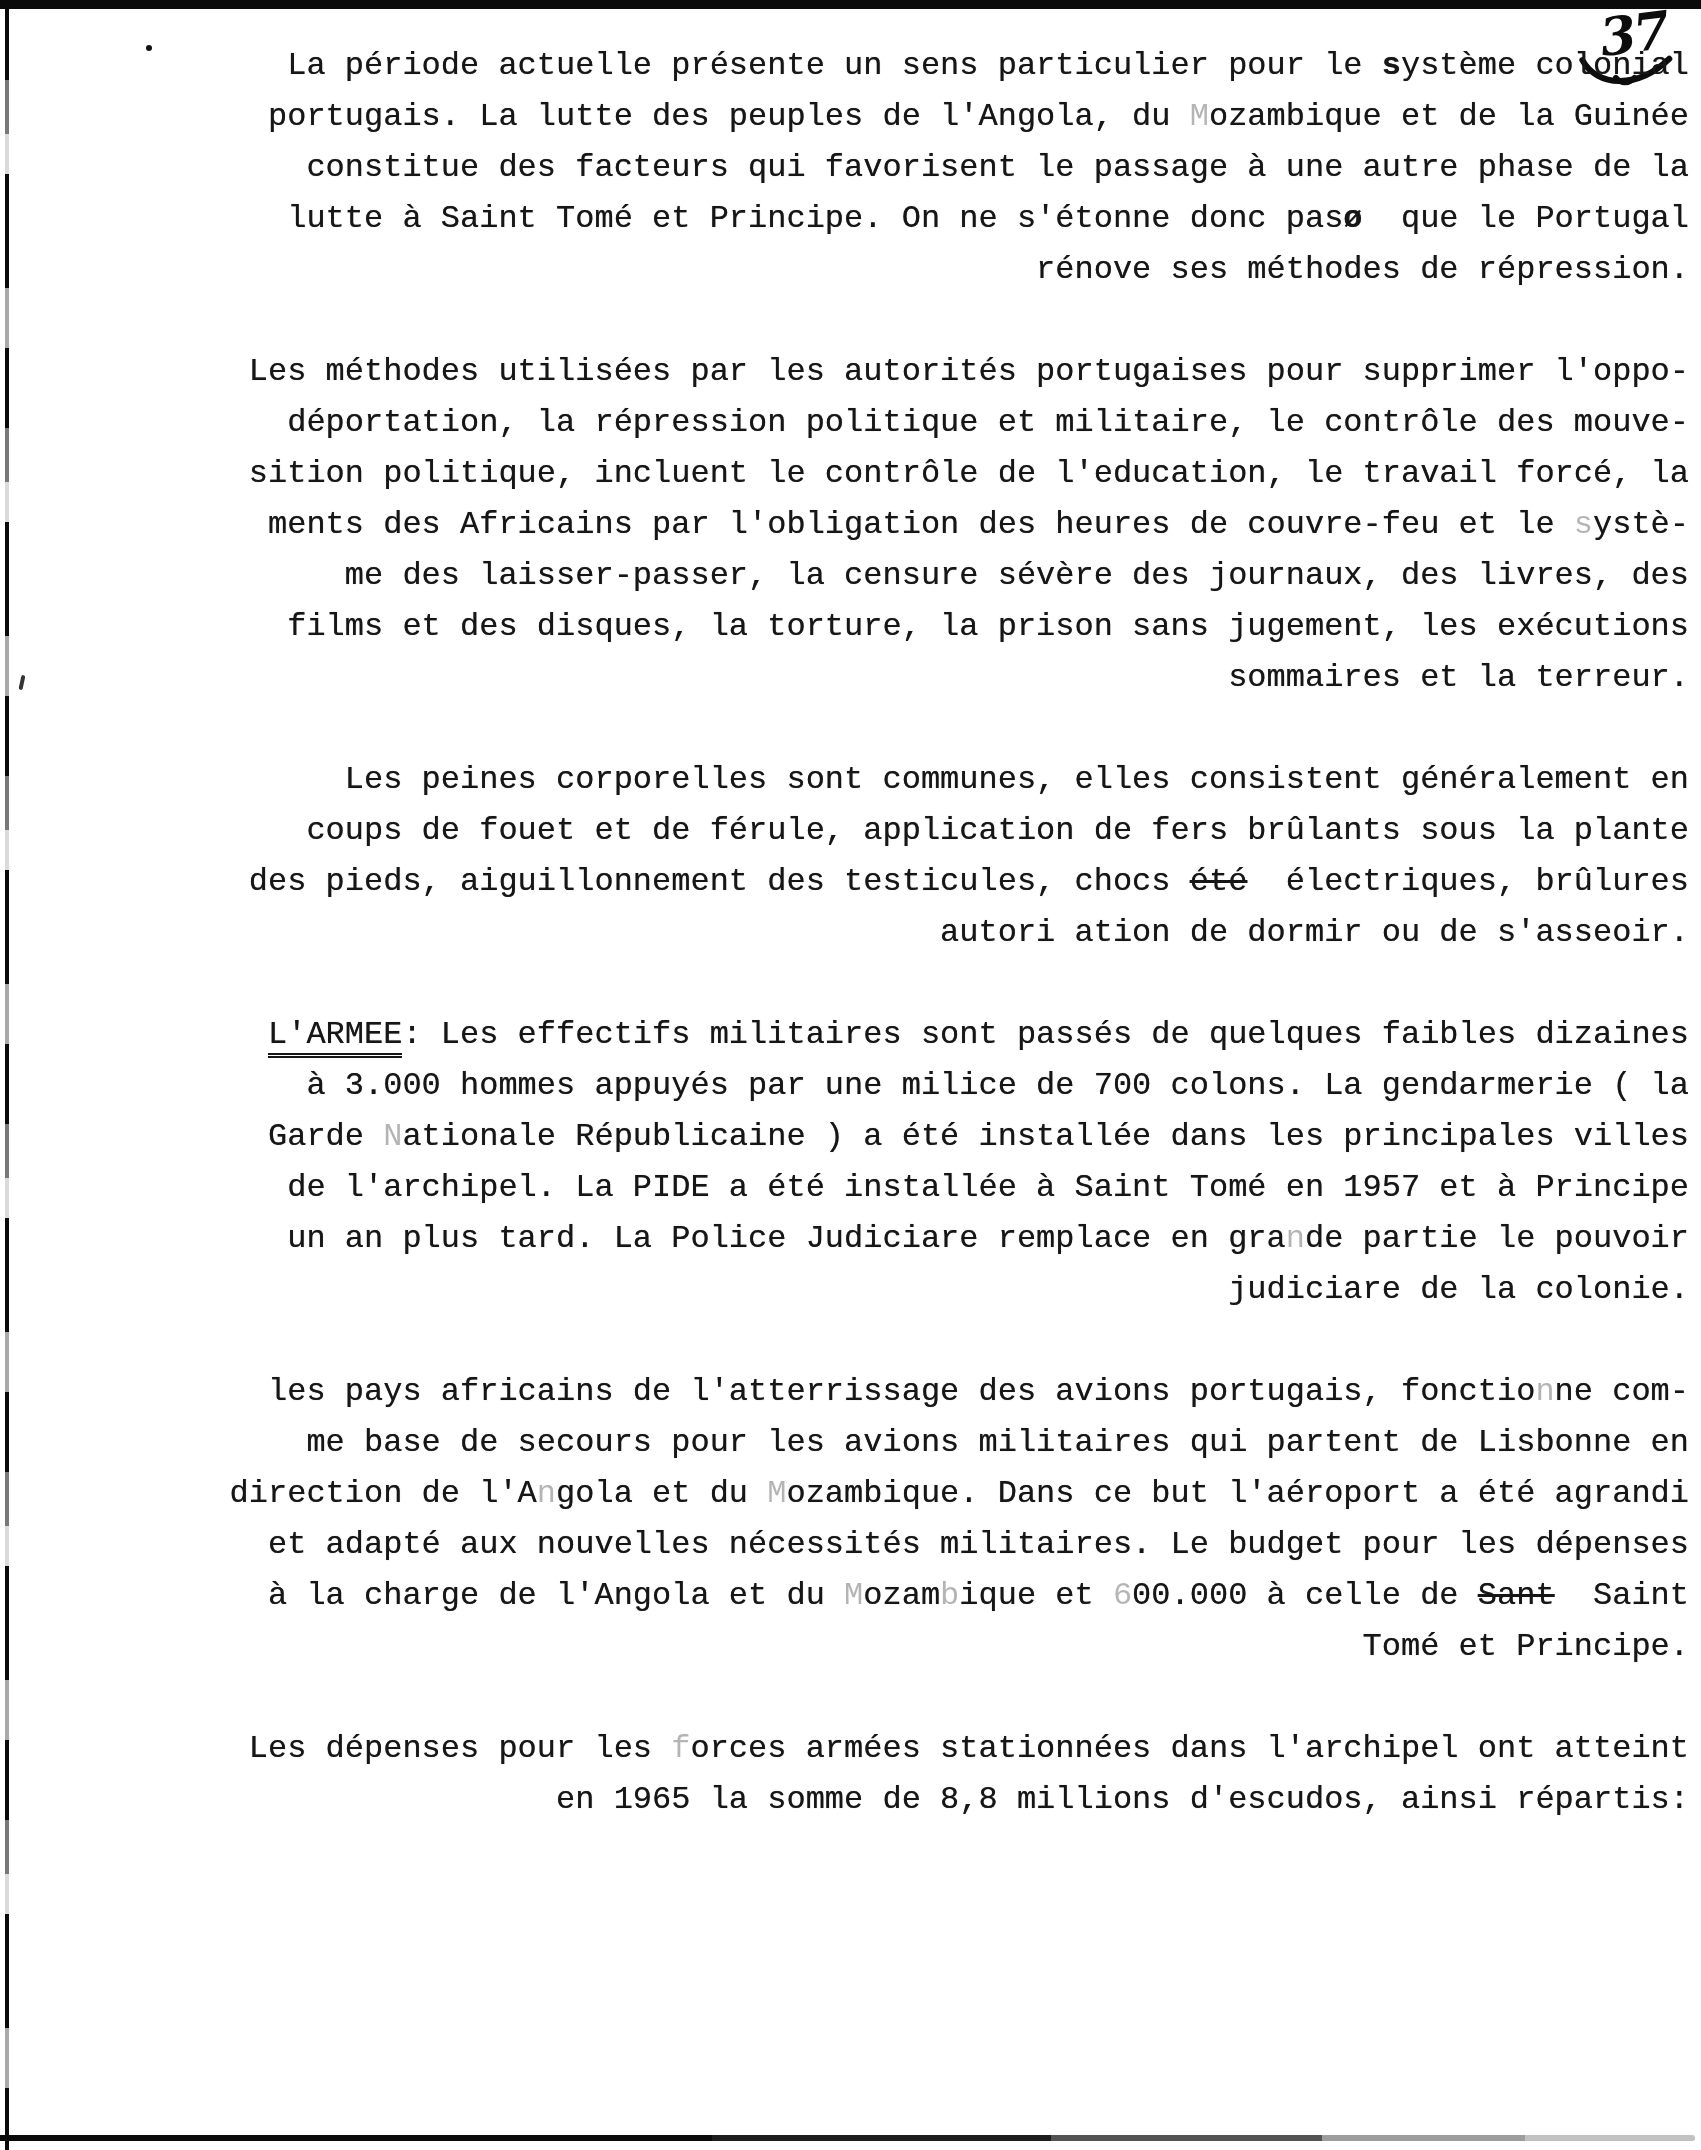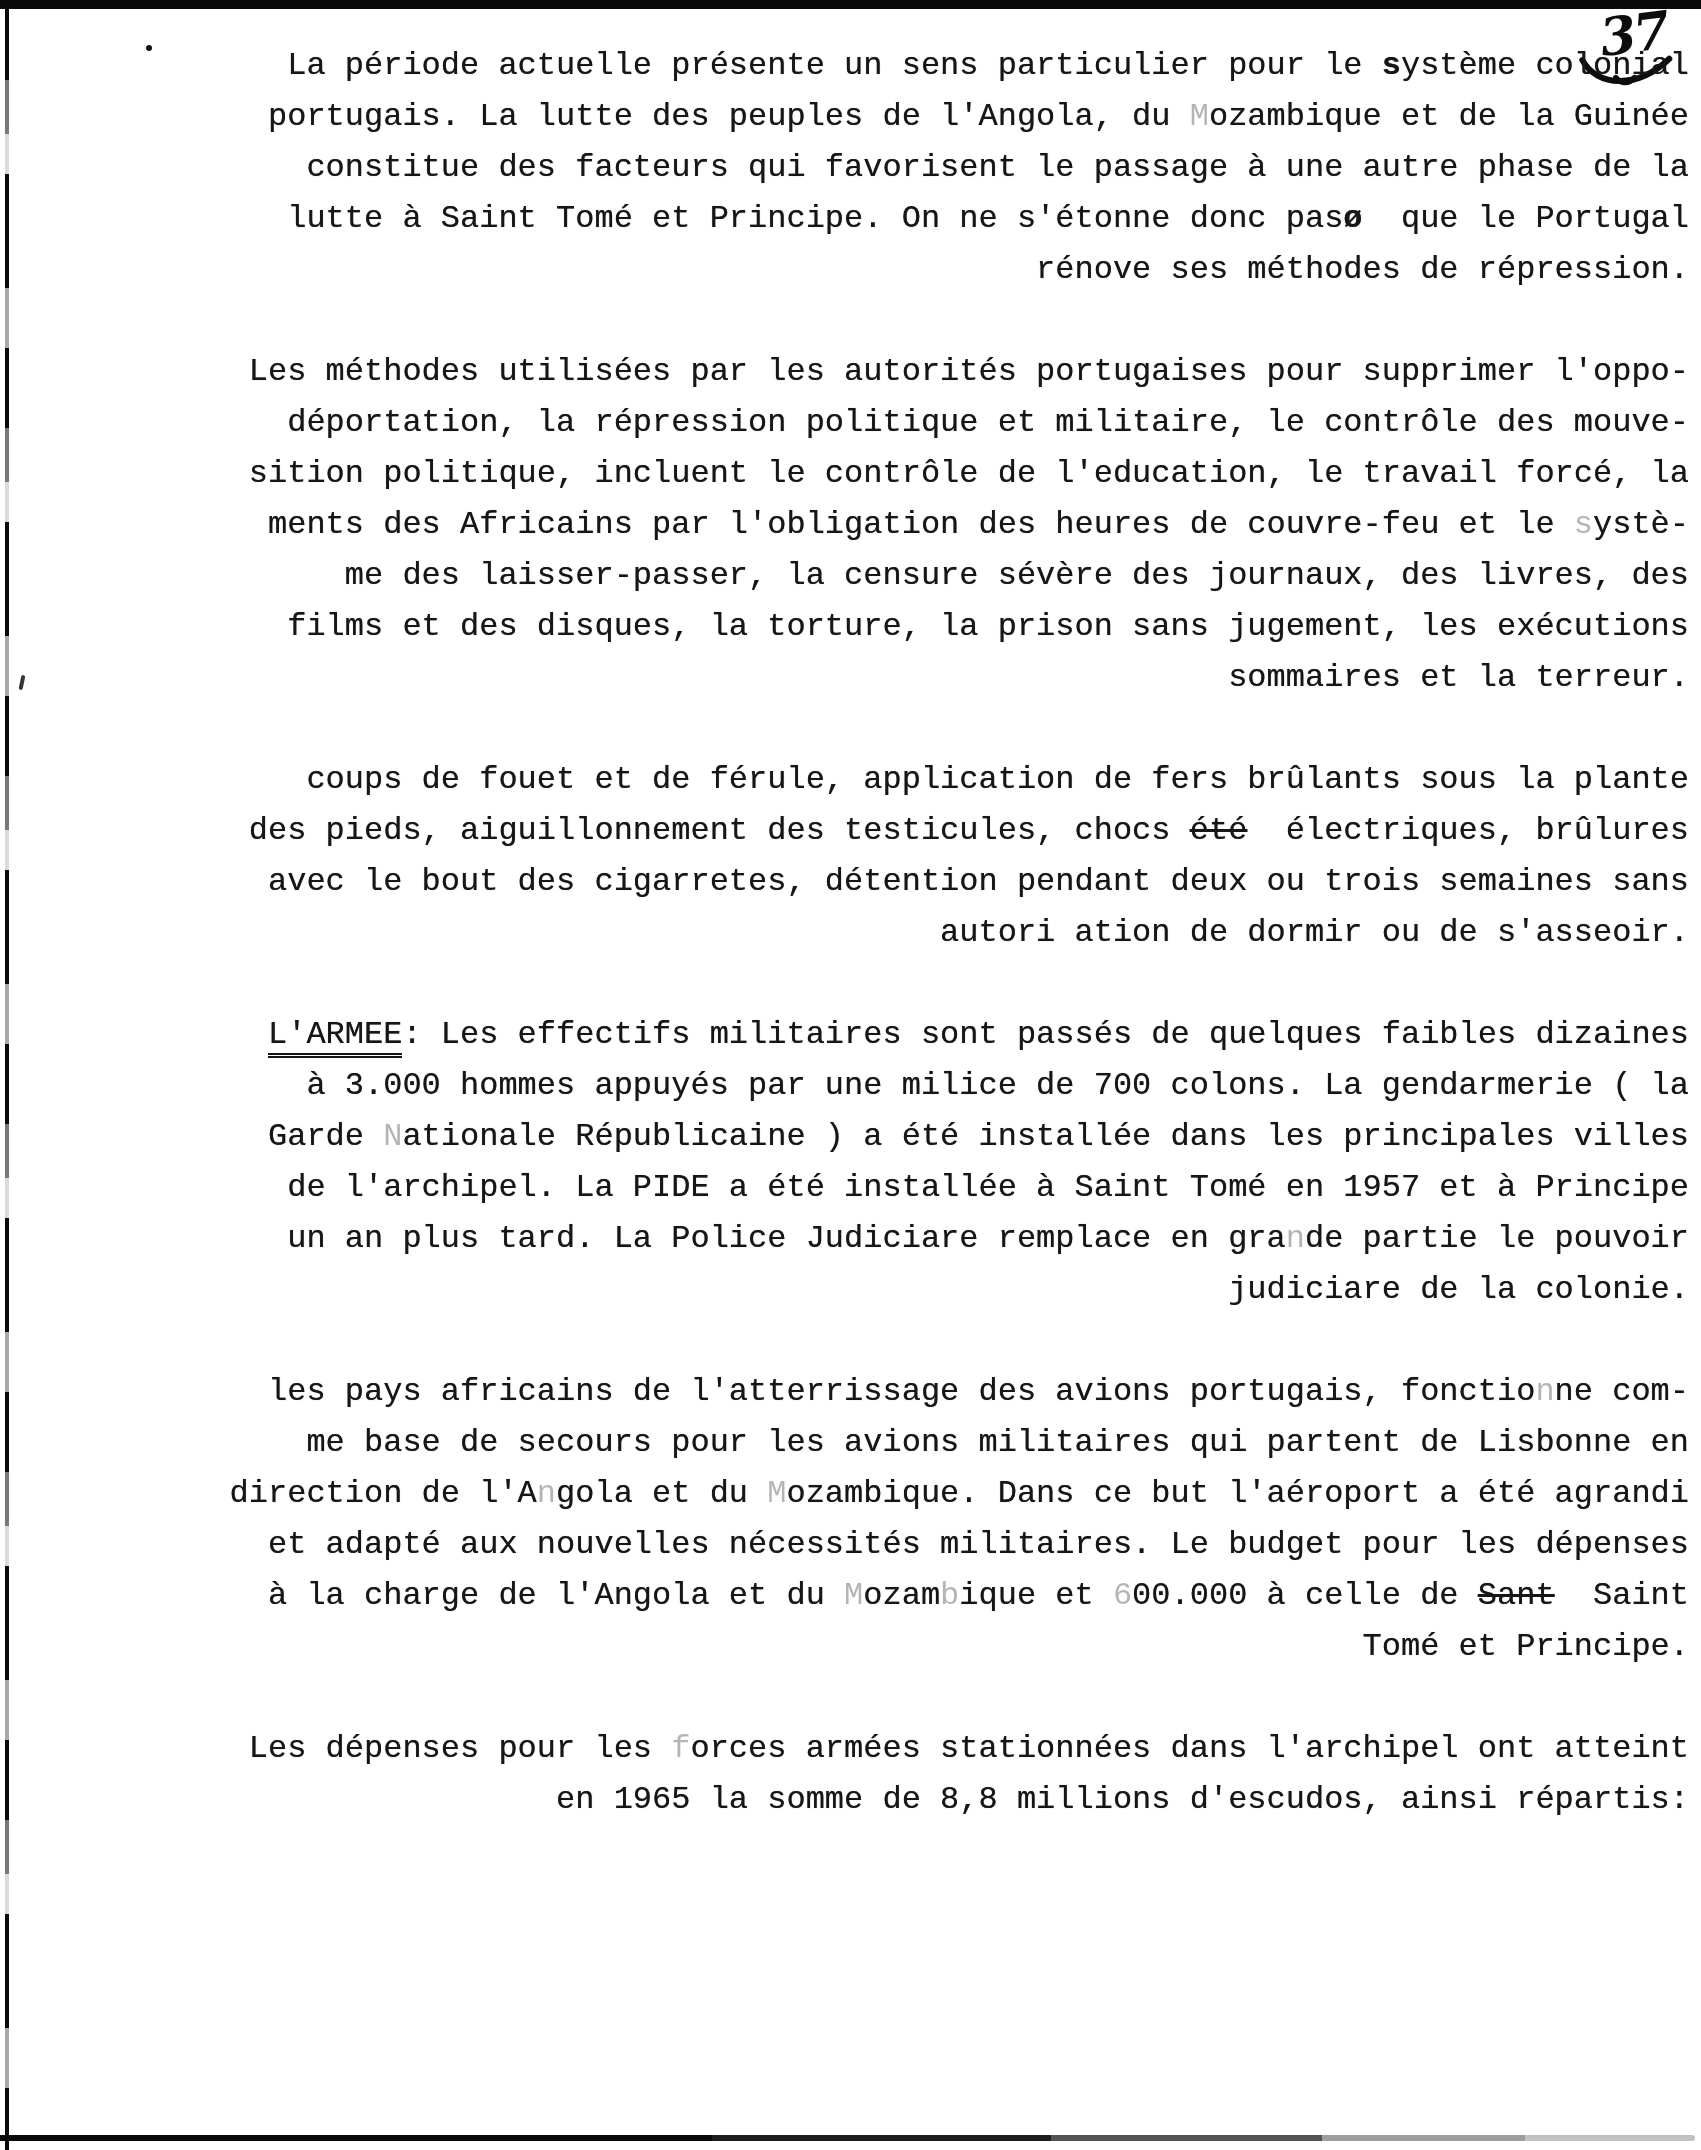--- a/index.html
+++ b/index.html
@@ -85,23 +85,23 @@
       <div class="para">
         <div class="line"><span>Les méthodes utilisées par les autorités portugaises pour supprimer l'oppo-</span></div>
         <div class="line"><span>déportation, la répression politique et militaire, le contrôle des mouve-</span></div>
         <div class="line"><span>sition politique, incluent le contrôle de l'education, le travail forcé, la</span></div>
         <div class="line"><span>ments des Africains par l'obligation des heures de couvre-feu et le </span><span class="faint">s</span><span>ystè-</span></div>
         <div class="line"><span>me des laisser-passer, la censure sévère des journaux, des livres, des</span></div>
         <div class="line"><span>films et des disques, la torture, la prison sans jugement, les exécutions</span></div>
         <div class="line"><span>sommaires et la terreur.</span></div>
       </div>
       <div class="para">
+        <div class="line"><span>Les peines corporelles sont communes, elles consistent généralement en</span></div>
         <div class="line"><span>coups de fouet et de férule, application de fers brûlants sous la plante</span></div>
         <div class="line"><span>des pieds, aiguillonnement des testicules, chocs </span><span class="xed">été</span><span>  électriques, brûlures</span></div>
-        <div class="line"><span>avec le bout des cigarretes, détention pendant deux ou trois semaines sans</span></div>
         <div class="line"><span>autori ation de dormir ou de s'asseoir.</span></div>
       </div>
       <div class="para">
         <div class="line"><span class="heading">L'ARMEE</span><span>: Les effectifs militaires sont passés de quelques faibles dizaines</span></div>
         <div class="line"><span>à 3.000 hommes appuyés par une milice de 700 colons. La gendarmerie ( la</span></div>
         <div class="line"><span>Garde </span><span class="faint">N</span><span>ationale Républicaine ) a été installée dans les principales villes</span></div>
         <div class="line"><span>de l'archipel. La PIDE a été installée à Saint Tomé en 1957 et à Principe</span></div>
         <div class="line"><span>un an plus tard. La Police Judiciare remplace en gra</span><span class="faint">n</span><span>de partie le pouvoir</span></div>
         <div class="line"><span>judiciare de la colonie.</span></div>
       </div>

